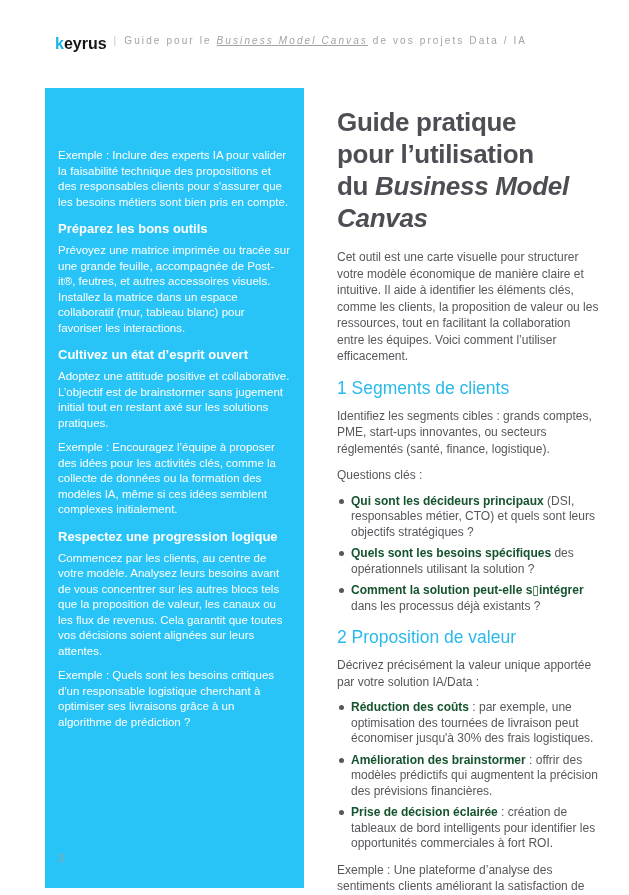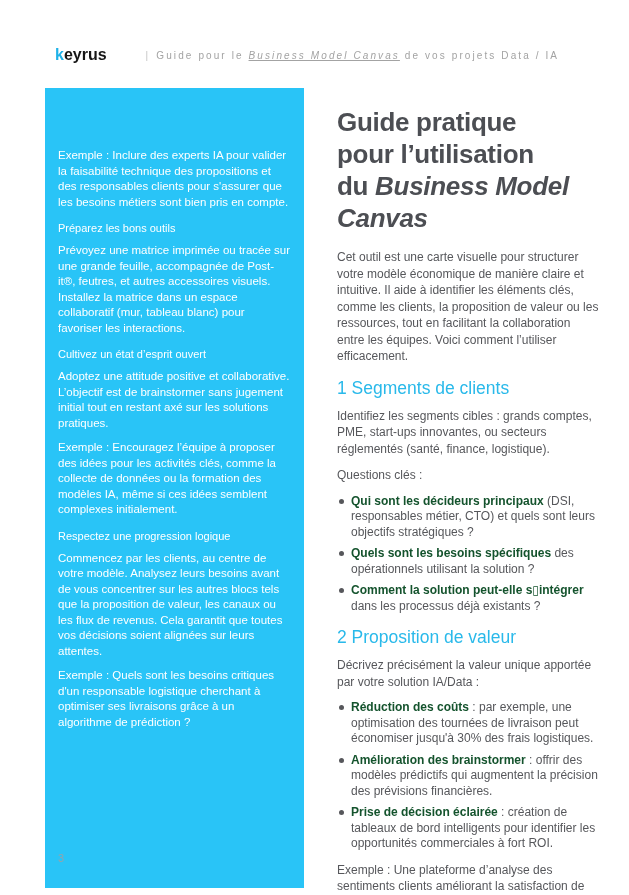--- a/index.html
+++ b/index.html
@@ -5,42 +5,42 @@
   * { margin:0; padding:0; box-sizing:border-box; }
   html,body { background:#ffffff; }
   body { font-family:"Liberation Sans","DejaVu Sans",sans-serif; }
   .page {
     position:relative; width:629px; height:895px; background:#ffffff;
     overflow:hidden; margin:0 auto;
   }
 
   
   .header-row {
-    position:absolute; left:55px; top:46px;
-    display:flex; align-items:center; white-space:nowrap;gap:32px;
+    position:absolute; left:55px; top:35px;
+    display:flex; align-items:flex-start; white-space:nowrap;
   }
   .logo { font-size:16px; font-weight:bold; letter-spacing:0; color:#161616; }
   .logo .k { color:#1FB2E8; }
   .tagline {
     margin-left:7px; font-size:10px; letter-spacing:2.1px; color:#A3A3A3;
   }
   .tagline .sep { margin-right:6px; color:#C4C4C4; }
   .tagline em { font-style:italic;text-decoration:underline; }
 
   
   .cyan-panel {
     position:absolute; left:45px; top:88px; width:259px; height:800px;
     background:#29C4F7; padding:60px 13px 0 13px;
   }
   .sb-text {
     color:#ffffff; font-size:11.5px; line-height:15.5px;
     margin-bottom:9px;
   }
   .sb-heading {
-    color:#ffffff; font-size:11px; font-weight:normal; line-height:19px;
+    color:#ffffff; font-size:13px; font-weight:bold; line-height:19px;
     margin:2px 0 5px 0;
   }
   .page-num {
     position:absolute; left:13px; bottom:24px;
     font-size:11px; color:#94A4AB;
   }
 
   
   .article {
     position:absolute; left:337px; top:106px; width:262px;

